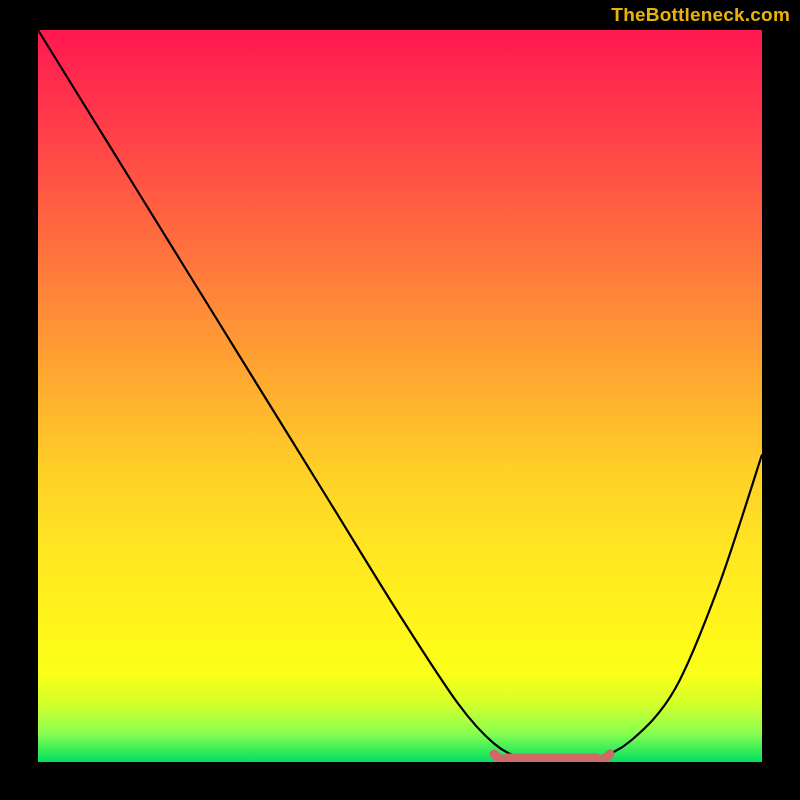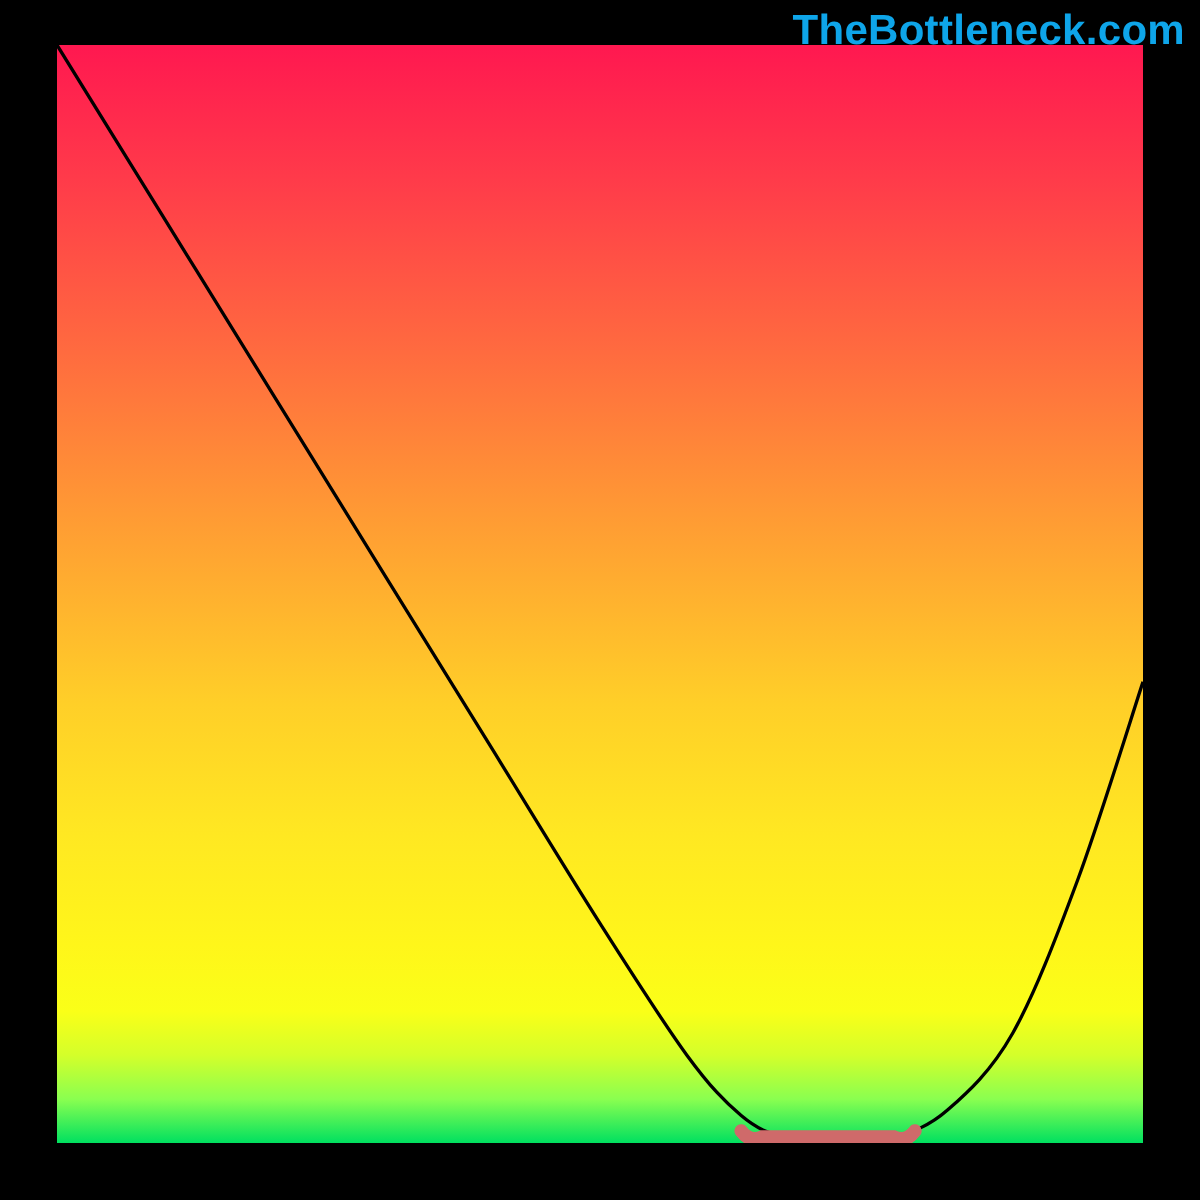--- a/index.html
+++ b/index.html
@@ -13,22 +13,22 @@
   }
   .container {
     position: relative;
     width: 800px;
     height: 800px;
   }
   .watermark {
     position: absolute;
     top: 4px;
     right: 10px;
-    color: #0ea5e9;
-    font-size: 28px;
+    color: #eab308;
+    font-size: 19px;
     font-weight: 600;
     letter-spacing: 0.2px;
     z-index: 3;
   }
   .plot-area {
     position: absolute;
     left: 38px;
     top: 30px;
     width: 724px;
     height: 732px;

